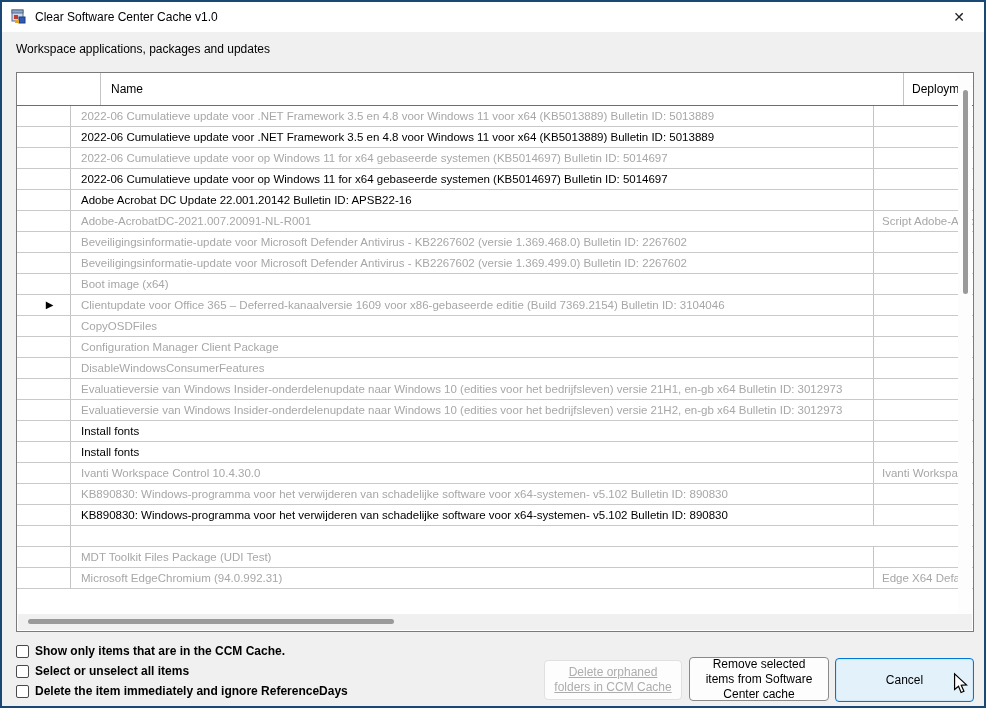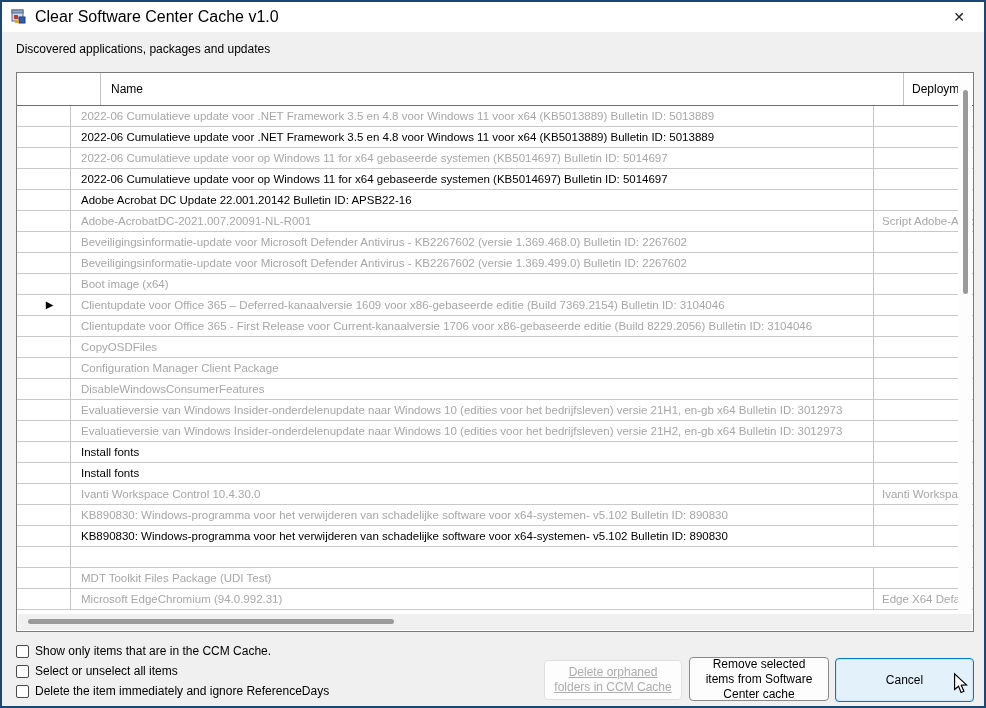--- a/index.html
+++ b/index.html
@@ -1,21 +1,21 @@
 <!DOCTYPE html>
 <html><head>
 <meta charset="utf-8">
 <style>
   html,body{margin:0;padding:0;background:#d8d8d8;font-family:"Liberation Sans","DejaVu Sans",sans-serif;}
   .window{position:relative;width:986px;height:708px;box-sizing:border-box;background:#f0f0f0;
           border:2px solid #1b4775;overflow:hidden;}
   
   .titlebar{position:absolute;left:0;top:0;right:0;height:30px;background:#ffffff;display:flex;align-items:center;}
   .app-icon{width:16px;height:16px;margin-left:9px;flex:0 0 auto;}
-  .title-text{margin-left:8px;font-size:16px;color:#000;}
+  .title-text{margin-left:8px;font-size:12px;color:#000;}
   .close-btn{position:absolute;right:8px;top:0;width:34px;height:30px;display:flex;align-items:center;justify-content:center;
              font-size:14px;color:#222;cursor:default;}
   
   .subheader{position:absolute;left:14px;top:40px;font-size:12px;color:#000;}
   
   .grid{position:absolute;left:14px;top:70px;width:958px;height:560px;box-sizing:border-box;
         background:#ffffff;border:1px solid #7a7a7a;overflow:hidden;}
   .grid-header{display:flex;height:32px;border-bottom:1px solid #6e6e6e;background:#fff;padding-left:42px;}
   .grid-header .hcell{font-size:12px;color:#000;display:flex;align-items:center;box-sizing:border-box;}
   .col-rowheader{width:42px;flex:0 0 42px;border-right:1px solid #c4c4c4;box-sizing:border-box;}
@@ -27,21 +27,21 @@
   .grid-row .cell{font-size:11.5px;display:flex;align-items:center;}
   .grid-row.gray .cell{color:#a7a7a7;}
   .grid-row.black .cell{color:#000;}
   .current-arrow{font-size:10px;color:#000;margin:0 auto;line-height:1;}
   
   .vscroll{position:absolute;top:1px;right:1px;width:14px;height:542px;background:#fdfdfd;}
   .vscroll .thumb{position:absolute;left:5px;top:16px;width:5px;height:204px;background:#9a9a9a;border-radius:2.5px;}
   .hscroll{position:absolute;left:1px;right:1px;bottom:1px;height:16px;background:#f0f0f0;}
   .hscroll .thumb{position:absolute;left:10px;top:5px;width:366px;height:5px;background:#9a9a9a;border-radius:2.5px;}
   
-  .checks{position:absolute;left:14px;top:639px;}
+  .checks{position:absolute;left:14px;top:639px;font-weight:bold;}
   .check-row{display:flex;align-items:center;height:20px;margin-bottom:0px;}
   .checkbox{width:13px;height:13px;box-sizing:border-box;border:1px solid #4a4a4a;border-radius:2px;background:#fff;flex:0 0 auto;}
   .check-label{font-size:12px;color:#000;margin-left:6px;white-space:nowrap;}
   .btn{position:absolute;box-sizing:border-box;border-radius:4px;font-size:12px;display:flex;align-items:center;
        justify-content:center;text-align:center;line-height:1.25;padding:2px 8px;}
   .btn-disabled{left:542px;top:658px;width:138px;height:40px;background:#fdfdfd;border:1px solid #e0e0e0;color:#adadad;text-decoration:underline;}
   .btn-normal{left:687px;top:655px;width:140px;height:44px;background:#fdfdfd;border:1px solid #8a8a8a;color:#000;}
   .btn-accent{left:833px;top:656px;width:139px;height:44px;background:#e3f1fb;border:1px solid #0078d7;color:#000;
               box-shadow:inset 0 0 0 1px #cfe6f7;}
   
@@ -57,21 +57,21 @@
       <rect x="1" y="1" width="11" height="11" fill="#cfd8e8" stroke="#5a6b8c" stroke-width="1"></rect>
       <rect x="1" y="1" width="11" height="3" fill="#8fa8cc" stroke="#5a6b8c" stroke-width="1"></rect>
       <rect x="3" y="6" width="4" height="4" fill="#c23b2e"></rect>
       <rect x="8" y="8" width="6" height="6" fill="#2f5bb7" stroke="#1d3c82" stroke-width="1"></rect>
       <rect x="4" y="11" width="4" height="3" fill="#e0a62b"></rect>
     </svg>
     <span class="title-text">Clear Software Center Cache v1.0</span>
     <div class="close-btn">✕</div>
   </div>
 
-  <div class="subheader">Discovered applications, packages and updates</div>
+  <div class="subheader">Workspace applications, packages and updates</div>
 
   <div class="grid">
     <div class="grid-header">
       <div class="hcell col-rowheader"></div>
       <div class="hcell col-name">Name</div>
       <div class="hcell col-dep">Deployment Type</div>
     </div>
     <div class="grid-body">
       <div class="grid-row gray">
         <div class="cell col-rowheader">
@@ -147,27 +147,20 @@
 
 
       <div class="grid-row gray">
         <div class="cell col-rowheader">
           <span class="current-arrow">▶</span>
         </div>
         <div class="cell col-name name">Clientupdate voor Office 365 – Deferred-kanaalversie 1609 voor x86-gebaseerde editie (Build 7369.2154) Bulletin ID: 3104046</div>
         <div class="cell col-dep dep"></div>
       </div>
 
-      <div class="grid-row gray">
-        <div class="cell col-rowheader">
-          <span class="current-arrow"></span>
-        </div>
-        <div class="cell col-name name">Clientupdate voor Office 365 - First Release voor Current-kanaalversie 1706 voor x86-gebaseerde editie (Build 8229.2056) Bulletin ID: 3104046</div>
-        <div class="cell col-dep dep"></div>
-      </div>
 
       <div class="grid-row gray">
         <div class="cell col-rowheader">
           <span class="current-arrow"></span>
         </div>
         <div class="cell col-name name">CopyOSDFiles</div>
         <div class="cell col-dep dep"></div>
       </div>
 
       <div class="grid-row gray">

